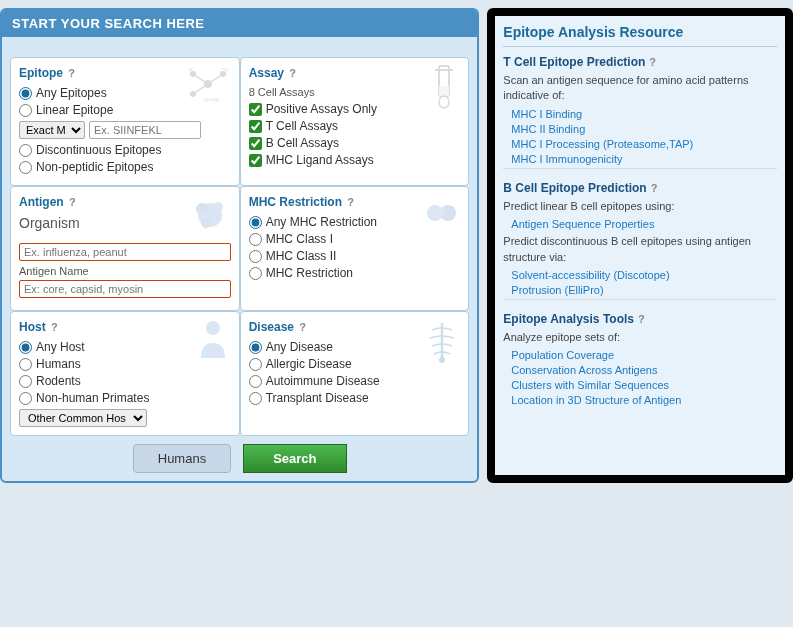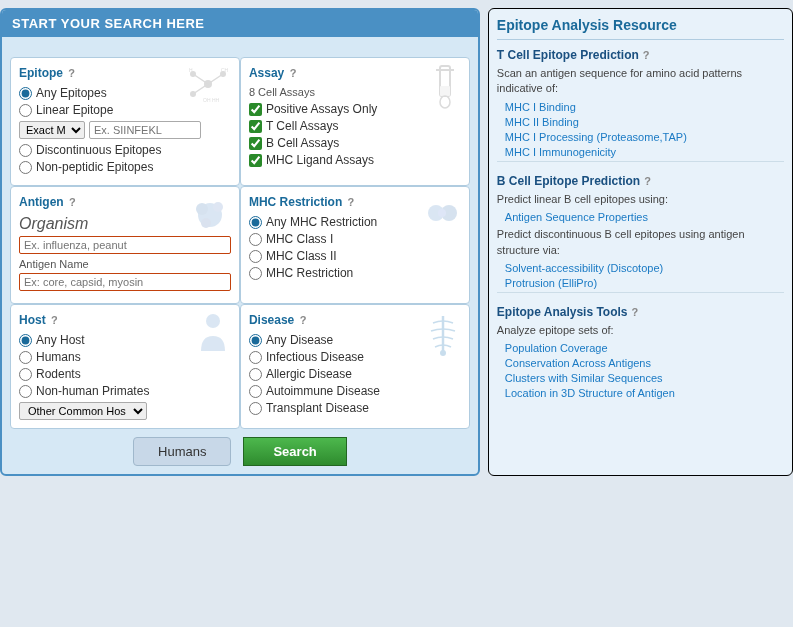--- a/index.html
+++ b/index.html
@@ -35,21 +35,21 @@
 
     
     .assay-count { color: #555; font-size: 11px; margin-bottom: 4px; }
 
     
     .bottom-buttons { display: flex; justify-content: center; gap: 12px; margin-top: 8px; }
     .btn-reset { background: #c8d8e8; color: #333; border: 1px solid #a0b8cc; padding: 6px 24px; border-radius: 4px; font-size: 13px; cursor: pointer; }
     .btn-search { background: linear-gradient(to bottom, #4db84d, #2e8b2e); color: white; border: 1px solid #226622; padding: 6px 29px; border-radius: 0; font-size: 13px; font-weight: bold; cursor: pointer; }
 
     
-    .right-panel { width: 324px; background: #e8f2fa; border: 1px solid #000000; border-radius: 6px; padding: 8px; }
+    .right-panel { width: 324px; background: #e8f2fa; border: 8px solid #000000; border-radius: 6px; padding: 8px; }
     .right-panel-title { color: #1a6a9a; font-weight: bold; font-size: 14px; border-bottom: 1px solid #b0cce0; padding-bottom: 6px; margin-bottom: 8px; }
 
     .right-section-title { color: #1a5080; font-weight: bold; font-size: 12px; margin-bottom: 4px; display: flex; align-items: center; gap: 4px; }
     .right-section-desc { color: #444; font-size: 11px; margin-bottom: 4px; line-height: 1.4; }
     .right-link { display: block; color: #1a7ac4; font-size: 11px; margin-bottom: 3px; text-decoration: none; padding-left: 8px; cursor: pointer; }
     .right-section { margin-bottom: 12px; border-bottom: 1px solid #ccdde8; padding-bottom: 0; }
     .right-section:last-child { border-bottom: none; }
 
     .check-green input[type=checkbox] { accent-color: #2a8a2a; }
   </style>
@@ -144,21 +144,21 @@
           <span class="help">?</span>
         </div>
         <div class="section-icon">
           <svg width="45" height="45" viewBox="0 0 45 45" opacity="0.4">
             <circle cx="22" cy="22" r="12" fill="#6699cc"></circle>
             <circle cx="14" cy="16" r="6" fill="#5588bb"></circle>
             <circle cx="30" cy="14" r="5" fill="#7799cc"></circle>
             <circle cx="18" cy="30" r="5" fill="#6688bb"></circle>
           </svg>
         </div>
-        <div style="font-size:16px; color:#555; margin-bottom:3px;font-style:italic;">Organism</div>
+        <div style="font-size:14px; color:#555; margin-bottom:12px;">Organism</div>
         <input type="text" class="text-input" placeholder="Ex. influenza, peanut" style="">
         <div style="font-size:11px; color:#555; margin-bottom:3px;">Antigen Name</div>
         <input type="text" class="text-input" placeholder="Ex: core, capsid, myosin" style="">
       </div>
 
       <div class="section-box">
         <div class="section-title">
           <span>MHC Restriction</span>
           <span class="help">?</span>
         </div>
@@ -235,24 +235,20 @@
             <path d="M12 36 Q20 32 28 36" fill="none" stroke="#4a90c4" stroke-width="1.5"></path>
             <circle cx="20" cy="42" r="3" fill="#4a90c4"></circle>
           </svg>
         </div>
         <div class="radio-item">
           <input type="radio" name="disease" checked="" style="">
           <span>Any Disease</span>
         </div>
         <div class="radio-item">
           <input type="radio" name="disease" style="">
-          <span>Infectious Disease</span>
-        </div>
-        <div class="radio-item">
-          <input type="radio" name="disease" style="">
           <span>Allergic Disease</span>
         </div>
         <div class="radio-item">
           <input type="radio" name="disease" style="">
           <span>Autoimmune Disease</span>
         </div>
         <div class="radio-item">
           <input type="radio" name="disease" style="">
           <span>Transplant Disease</span>
         </div>

